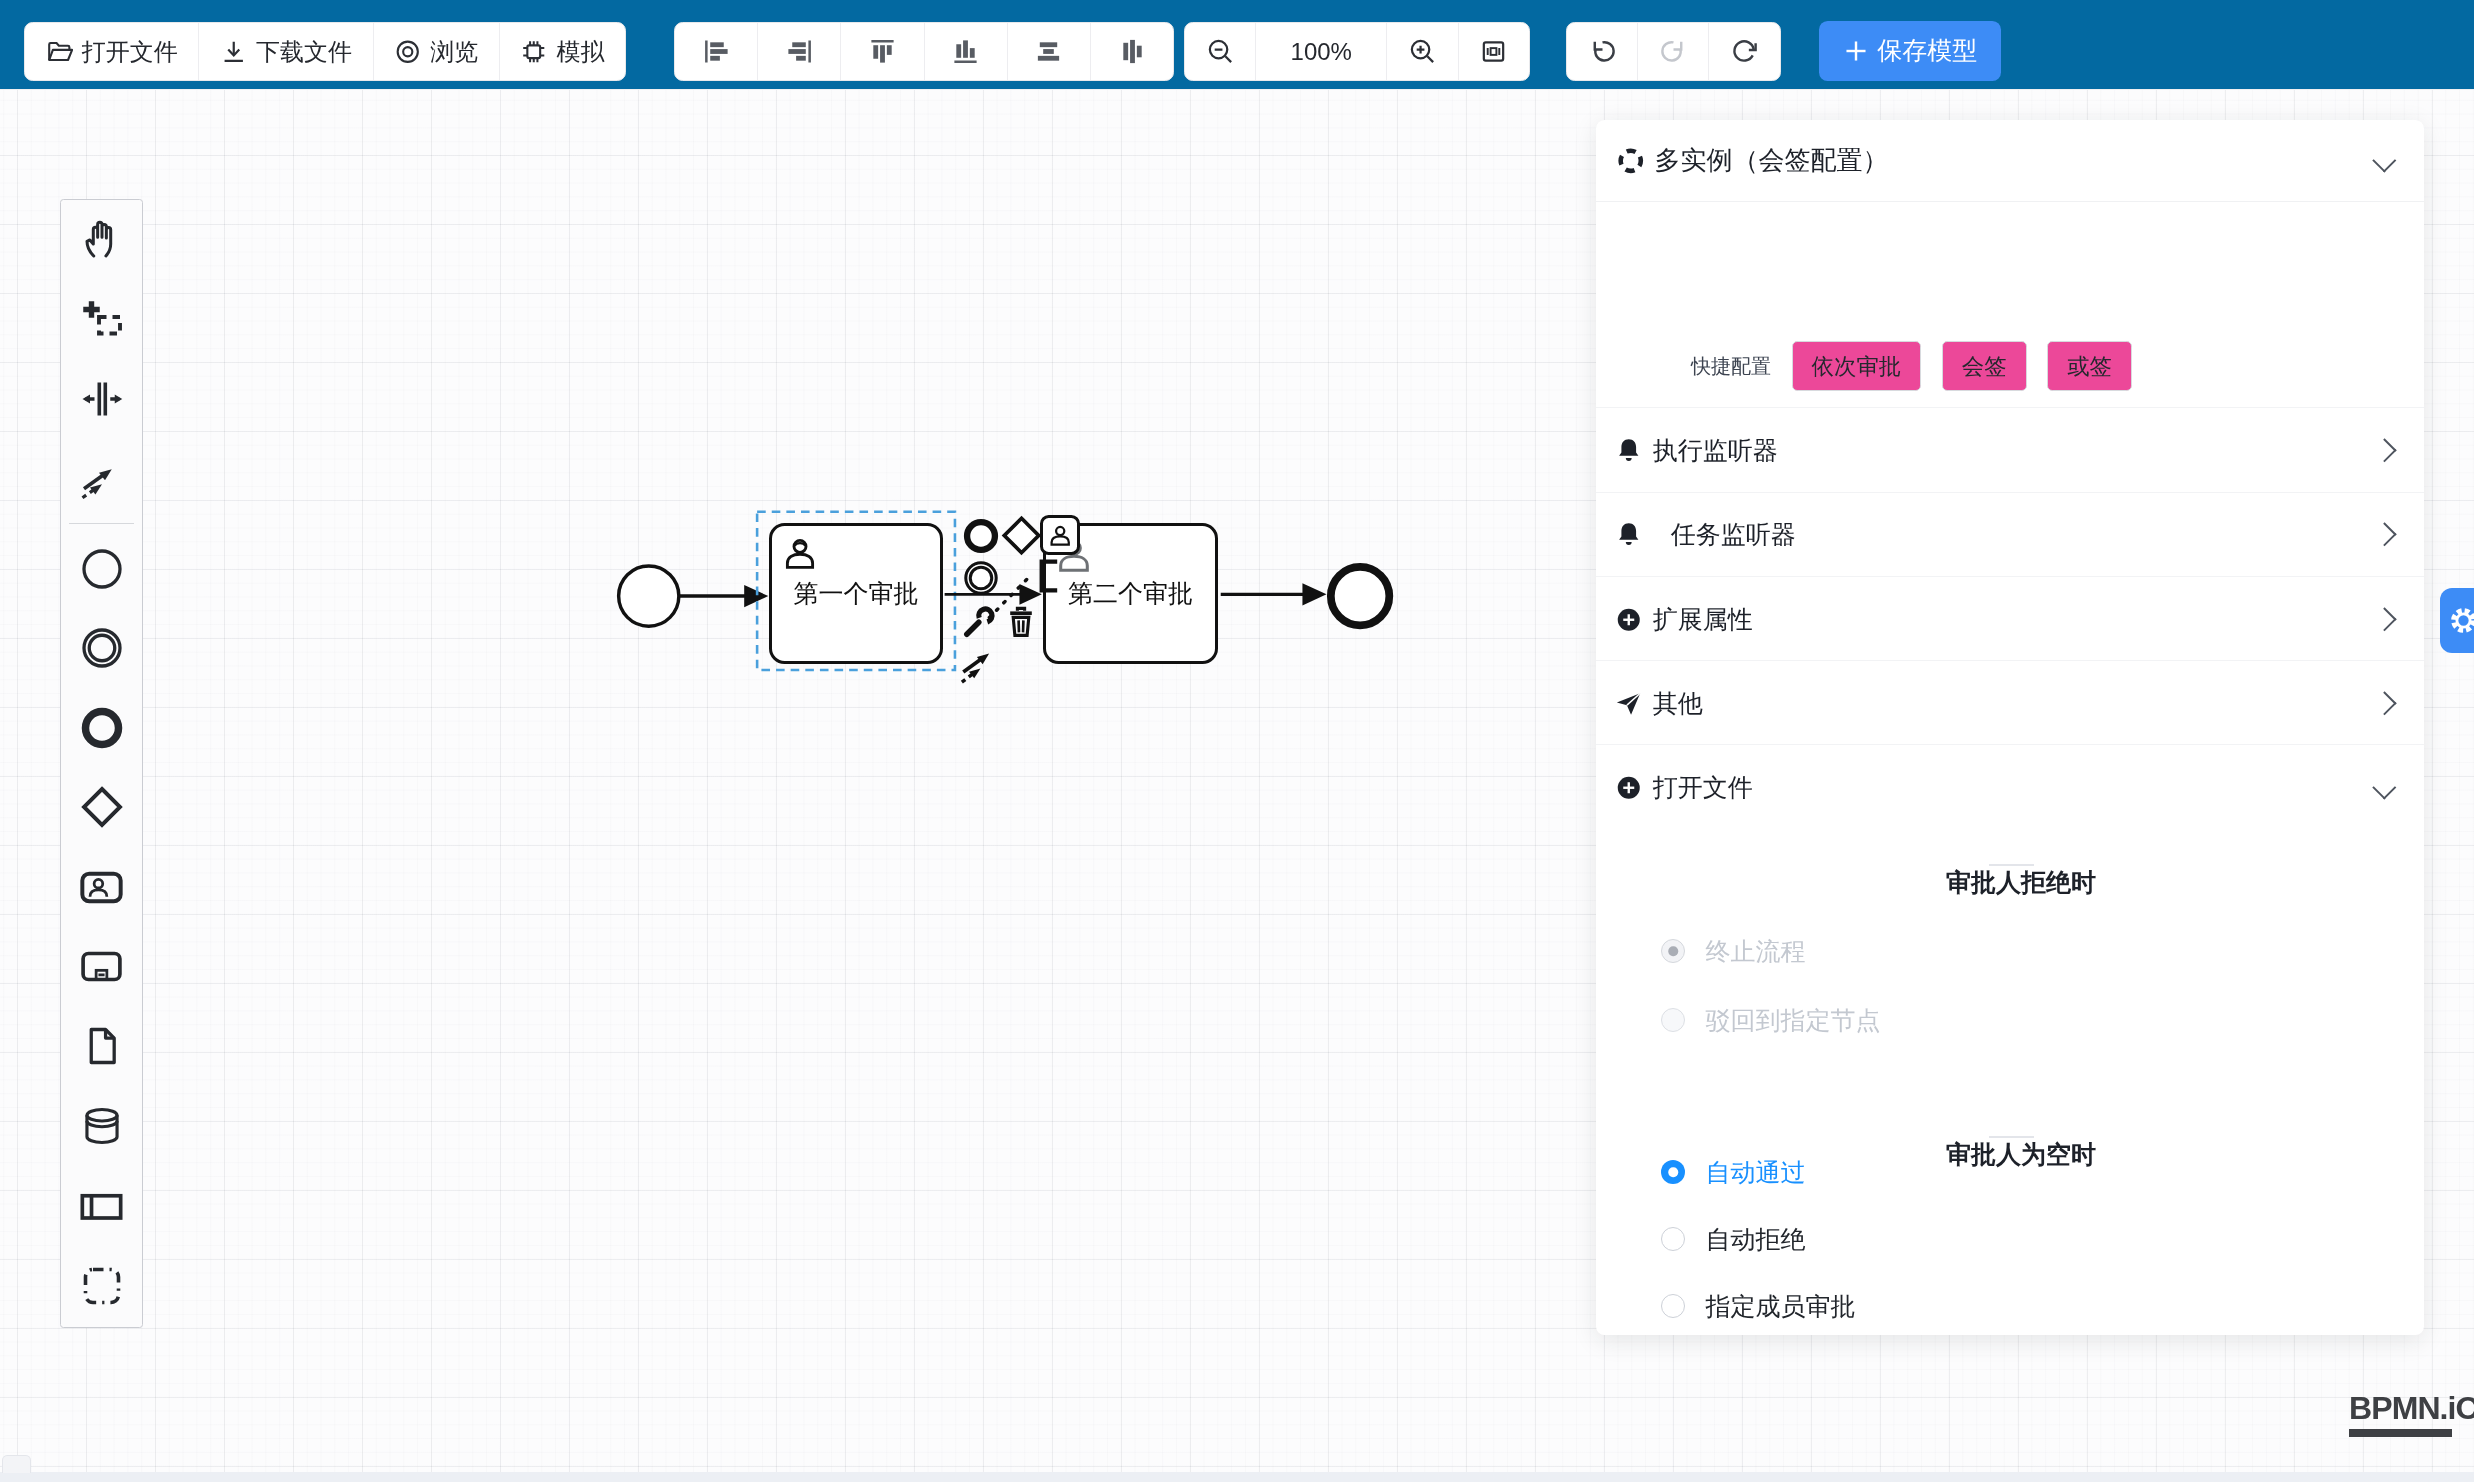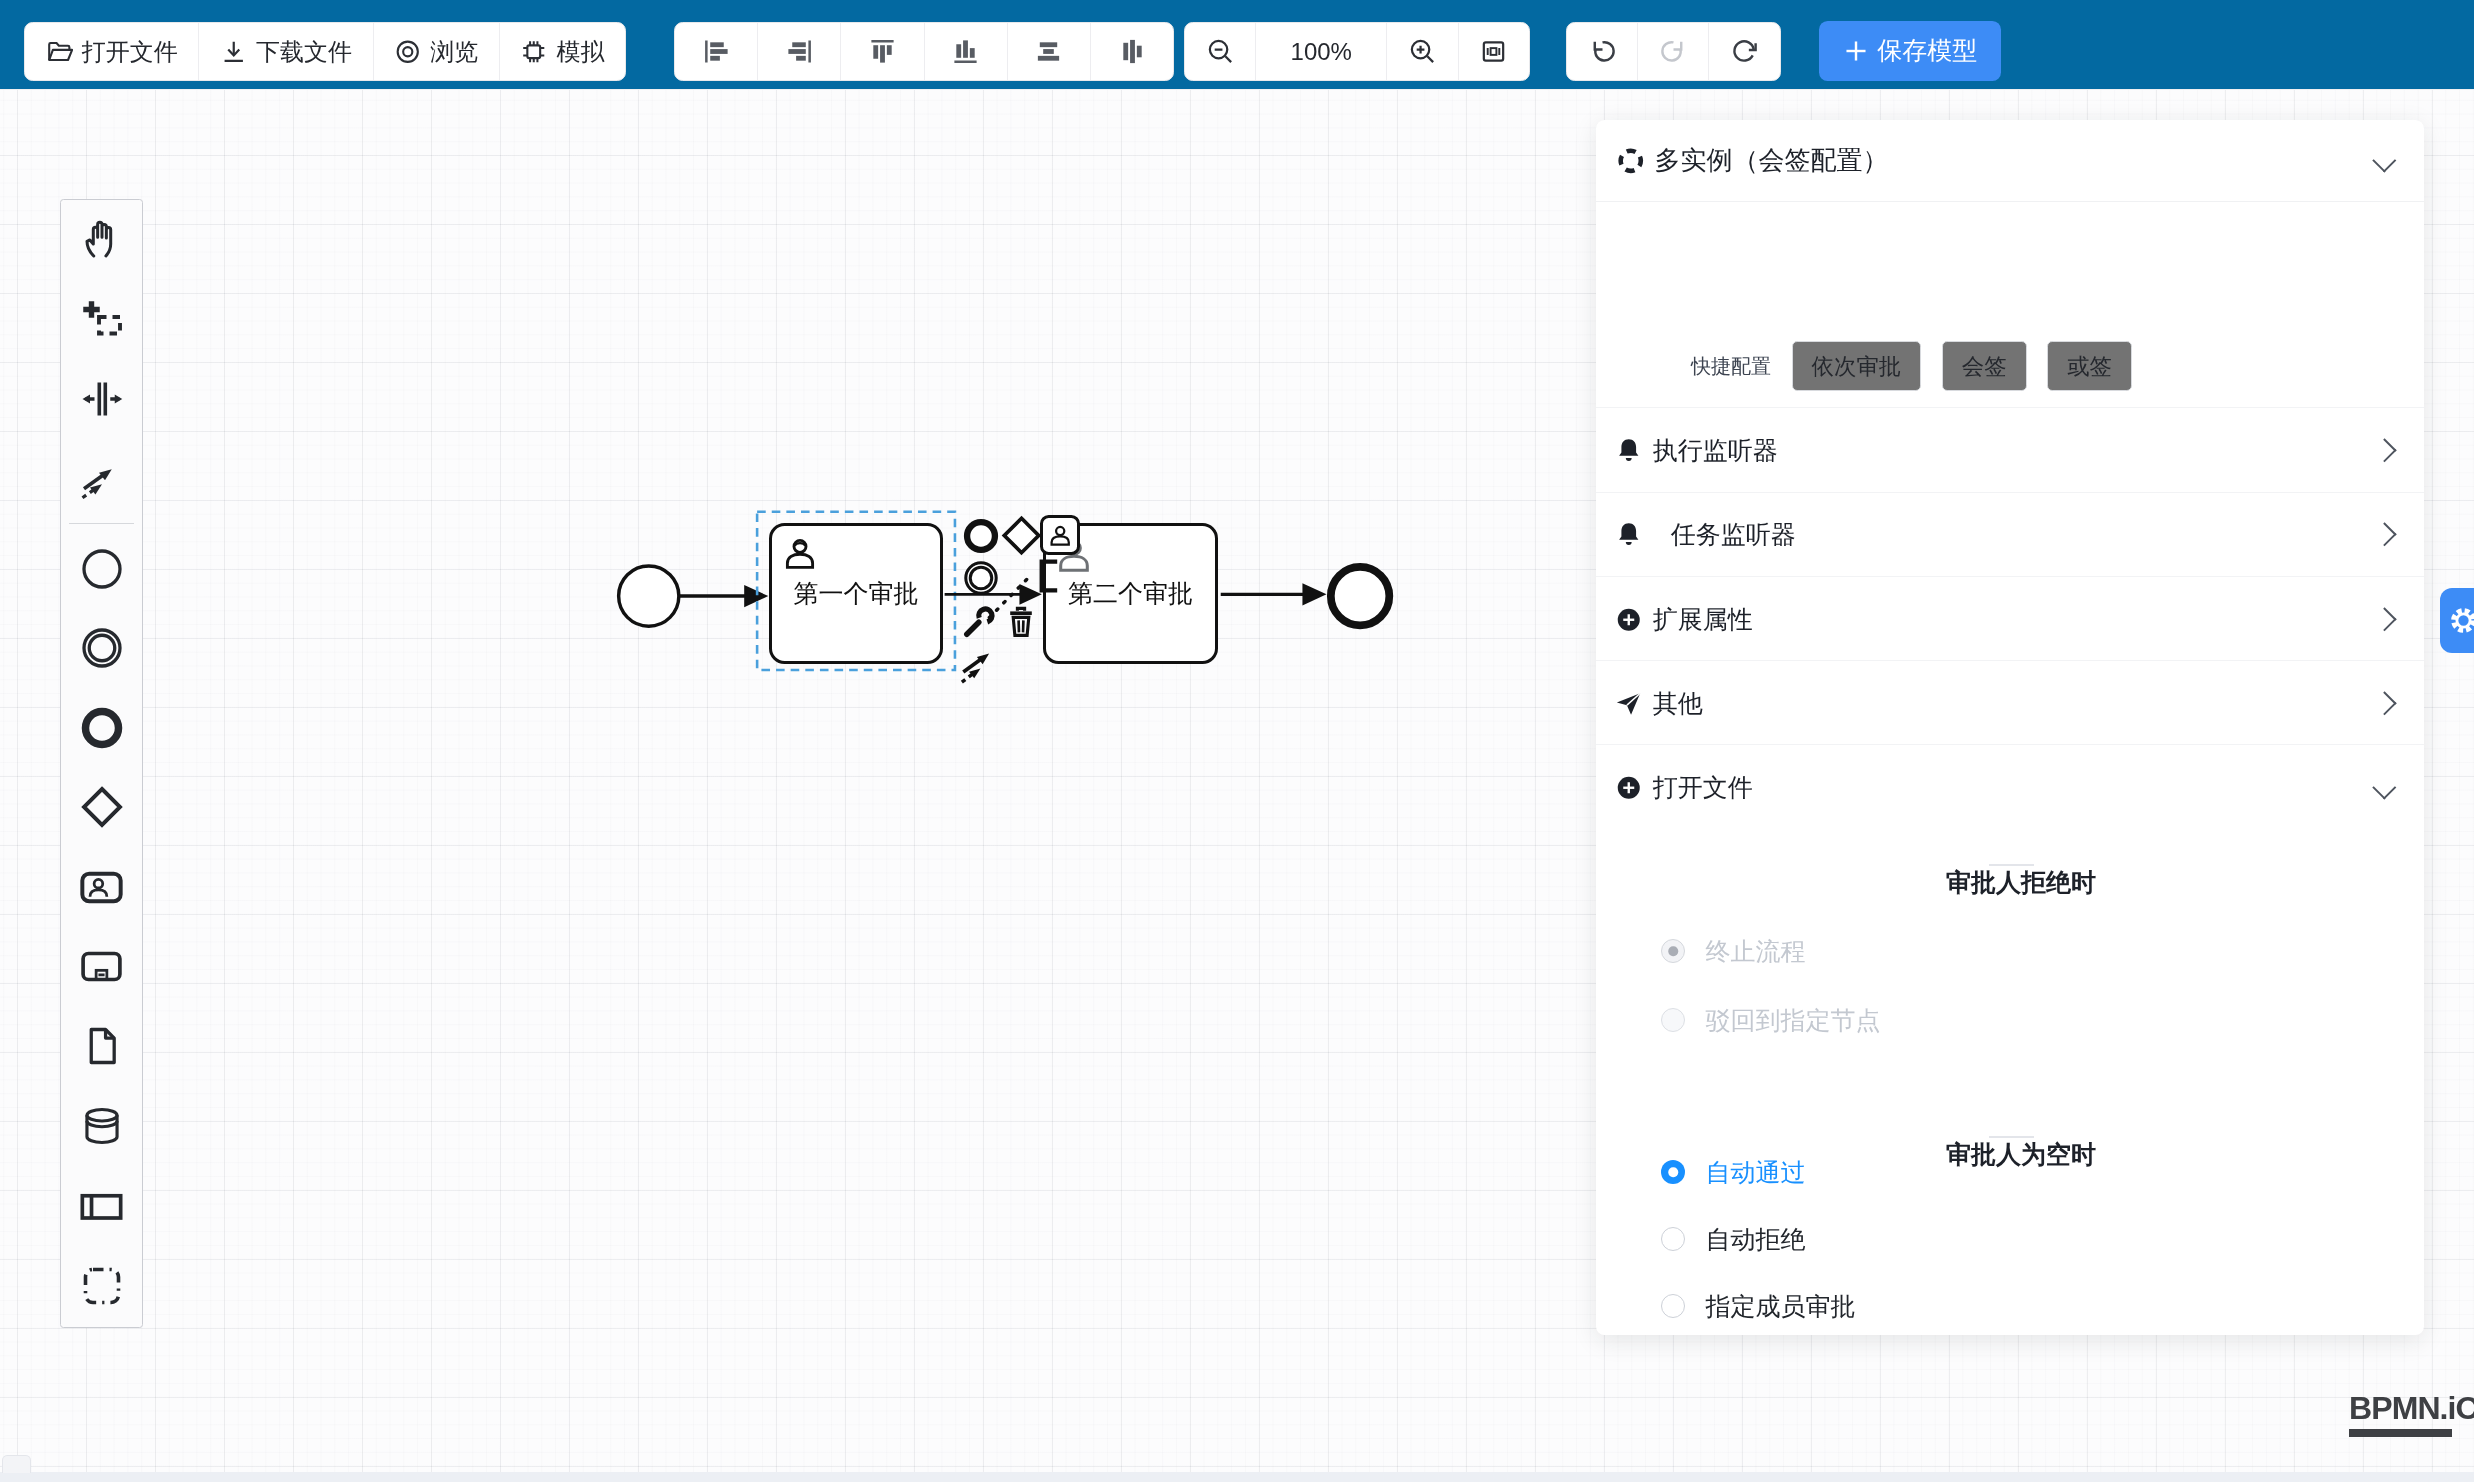--- a/index.html
+++ b/index.html
@@ -42,21 +42,21 @@
   .panel{position:absolute;left:1596px;top:120px;width:828px;height:1215px;background:#fff;border-radius:8.6px;box-shadow:0 5.2px 24px rgba(31,35,41,.10);z-index:4;overflow:hidden;}
   .panel-header{position:absolute;top:0;left:0;right:0;height:81px;display:flex;align-items:center;padding:0 31px 0 20.6px;box-sizing:border-box;cursor:pointer;}
   .panel-title{font-size:26px;font-weight:500;color:#1d2129;margin-left:10.3px;flex:1;}
   .hdr-div{position:absolute;left:0;right:0;top:81px;border-top:1.7px solid #f0f1f3;}
   .chev{width:14.6px;height:14.6px;border-right:2.6px solid #4e545e;border-bottom:2.6px solid #4e545e;display:inline-block;}
   .chev-down{transform:rotate(45deg);}
   .chev-right{transform:rotate(-45deg);}
   .chev-grey{border-color:#a9aeb8;}
   .form-row{position:absolute;left:0;right:38px;display:flex;align-items:center;}
   .form-label{width:175px;text-align:right;font-size:20px;color:#3c4350;flex:none;}
-  .qbtn{border:1.7px solid #d8dade;border-radius:5.2px;background:#737373;font-size:22.4px;color:#25282e;padding:0 19px;height:48px;display:flex;align-items:center;margin-left:20.6px;cursor:pointer;}
+  .qbtn{border:1.7px solid #d8dade;border-radius:5.2px;background:#ec4899;font-size:22.4px;color:#25282e;padding:0 19px;height:48px;display:flex;align-items:center;margin-left:20.6px;cursor:pointer;}
   .select{flex:1;margin-left:26px;height:53px;border:1.7px solid #dcdfe6;border-radius:6.9px;display:flex;align-items:center;padding:0 22.4px;box-sizing:border-box;font-size:24px;color:#25282e;cursor:pointer;justify-content:space-between;}
   .sec-div{position:absolute;left:0;right:0;border-top:1.7px solid #f2f3f5;}
   .sec-row{position:absolute;left:0;right:0;height:83px;display:flex;align-items:center;padding:0 31px 0 19px;box-sizing:border-box;cursor:pointer;}
   .sec-label{font-size:25px;font-weight:500;color:#1d2129;margin-left:10.3px;flex:1;}
   .group-title{position:absolute;left:0;right:38px;height:34px;display:flex;align-items:center;padding-left:60px;flex-direction:column;}
   .gt-line-s{width:45px;border-top:2.6px solid #e3e5ea;margin-right:19px;}
   .gt-line-l{flex:1;border-top:2.6px solid #e3e5ea;margin-left:19px;}
   .gt-text{font-size:25px;font-weight:700;color:#1d2129;}
   .radio-row{position:absolute;left:65px;height:34px;display:flex;align-items:center;gap:20.6px;cursor:pointer;}
   .radio{width:24px;height:24px;border-radius:50%;box-sizing:border-box;position:relative;flex:none;}

